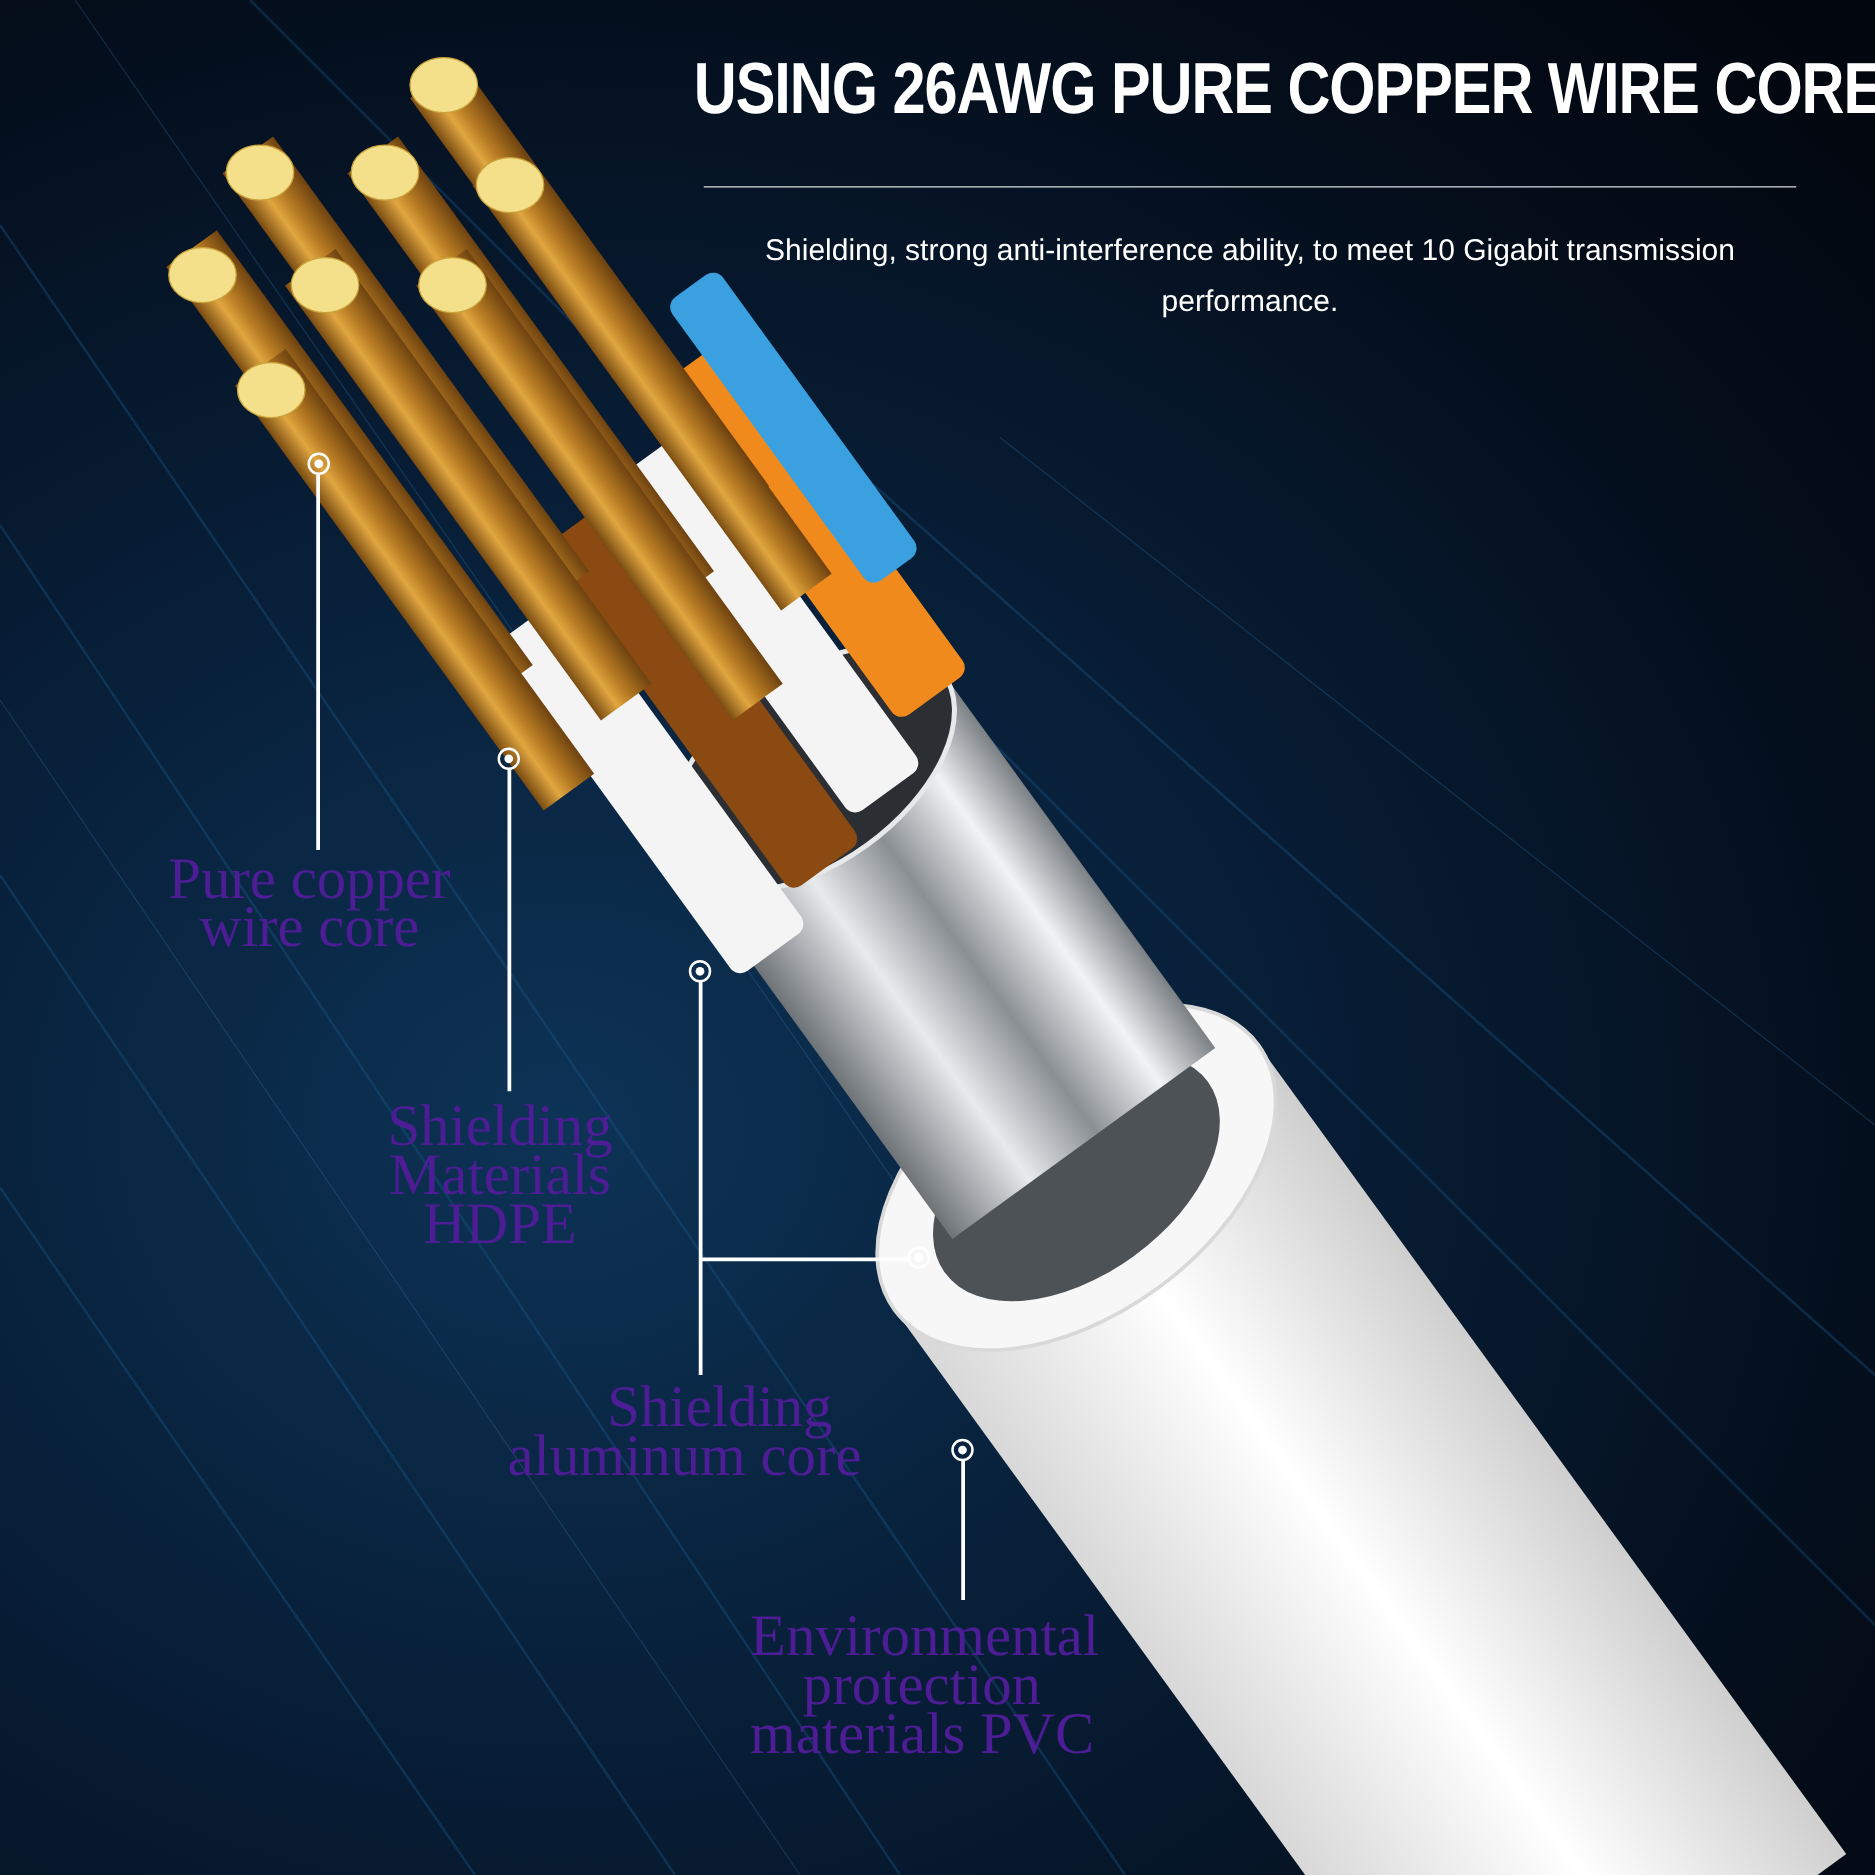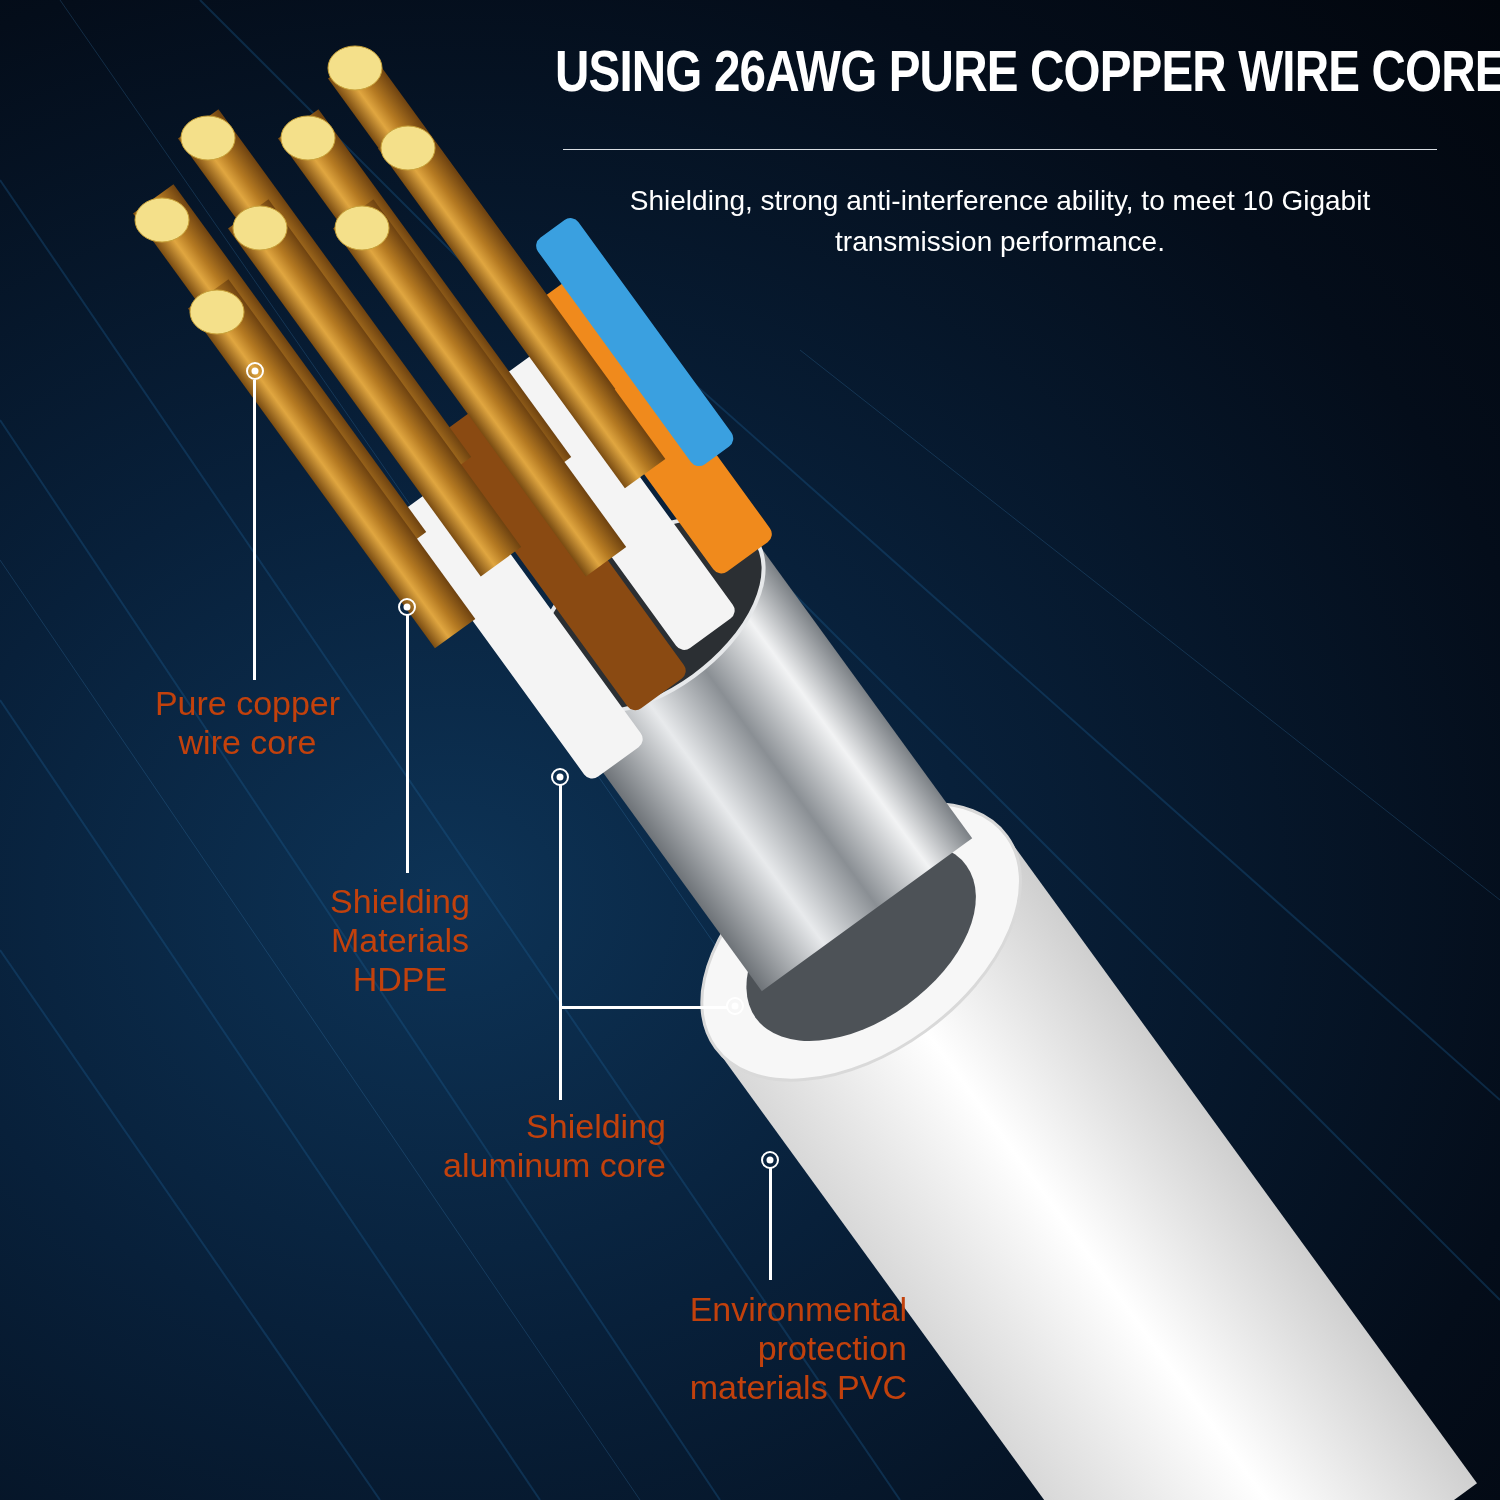--- a/index.html
+++ b/index.html
@@ -11,26 +11,27 @@
   .streaks { position:absolute; inset:0; pointer-events:none; }
   .title {
     position:absolute; left:555px; top:42px; width:900px;
     color:#fff; font-family:"Liberation Sans", sans-serif; font-weight:bold;
     font-size:58px; letter-spacing:-1px; transform:scaleX(0.82); transform-origin:left top;
     white-space:nowrap; line-height:1;
   }
   .title-rule { position:absolute; left:563px; top:149px; width:874px; height:1px; background:#d8dde2; }
   .subtitle {
     position:absolute; left:560px; top:180px; width:880px; text-align:center;
-    color:#fff; font-size:28px; line-height:41px;
+    color:#fff; font-size:24px; line-height:41px;
   }
   .cable { position:absolute; inset:0; }
   .label {
-    position:absolute; color:#c2410c; font-size:34px; line-height:39px; text-align:center;
+    position:absolute; color:#4c1d95; font-size:47px; line-height:39px; text-align:center;
     white-space:nowrap;
+    font-family:Liberation Serif, serif;
   }
   .leader { position:absolute; background:#fff; }
   .marker {
     position:absolute; width:18px; height:18px; border-radius:50%;
     border:2px solid #fff; box-sizing:border-box; transform:translate(-50%,-50%);
   }
   .marker::after {
     content:""; position:absolute; left:50%; top:50%; width:7px; height:7px;
     border-radius:50%; background:#fff; transform:translate(-50%,-50%);
   }
@@ -156,17 +157,17 @@
 <div class="marker" style="left:735px;top:1006px;"></div>
 <div class="leader" style="left:559px;top:785px;width:3px;height:315px;"></div>
 <div class="leader" style="left:560px;top:1006px;width:168px;height:3px;"></div>
 <div class="label" style="left:406px;top:1107px;width:260px;text-align:right;">
   <div>Shielding</div>
   <div>aluminum core</div>
 </div>
 
 <div class="marker" style="left:770px;top:1160px;"></div>
 <div class="leader" style="left:769px;top:1168px;width:3px;height:112px;"></div>
-<div class="label" style="left:632px;top:1290px;width:275px;text-align:right;">
+<div class="label" style="left:600px;top:1290px;width:275px;">
   <div>Environmental</div>
   <div>protection</div>
   <div>materials PVC</div>
 </div>
 
 </body></html>

